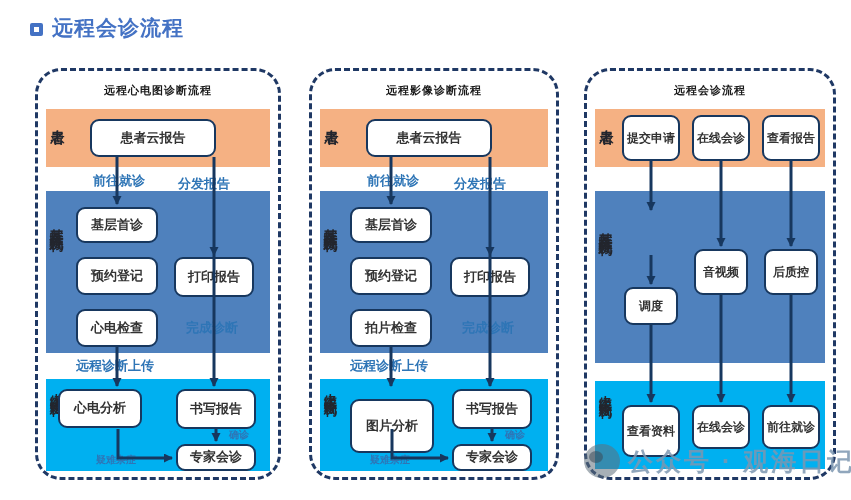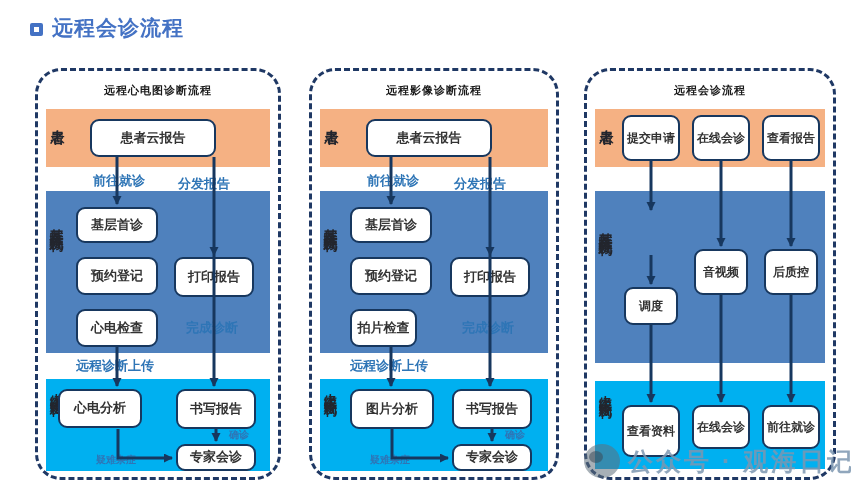--- a/index.html
+++ b/index.html
@@ -97,23 +97,23 @@
     <div class="band blue" style="top:120px;height:162px"></div>
     <div class="band cyan" style="top:308px;height:92px"></div>
 
     <div class="vlabel" style="left:13px;top:47px">患者</div>
     <div class="vlabel" style="left:12px;top:146px">基层医疗机构</div>
     <div class="vlabel" style="left:12px;top:312px;font-size:13px">上级医疗机构</div>
 
     <div class="node" style="left:54px;top:48px;width:126px;height:38px">患者云报告</div>
     <div class="node" style="left:38px;top:136px;width:82px;height:36px">基层首诊</div>
     <div class="node" style="left:38px;top:186px;width:82px;height:38px">预约登记</div>
-    <div class="node" style="left:38px;top:238px;width:67px;height:38px">拍片检查</div>
+    <div class="node" style="left:38px;top:238px;width:82px;height:38px">拍片检查</div>
     <div class="node" style="left:138px;top:186px;width:80px;height:40px">打印报告</div>
-    <div class="node" style="left:38px;top:318px;width:84px;height:40px">图片分析</div>
+    <div class="node" style="left:38px;top:328px;width:84px;height:54px">图片分析</div>
     <div class="node" style="left:140px;top:318px;width:80px;height:40px">书写报告</div>
     <div class="node" style="left:140px;top:373px;width:80px;height:27px">专家会诊</div>
 
     <div class="alabel" style="left:55px;top:101px">前往就诊</div>
     <div class="alabel" style="left:142px;top:104px">分发报告</div>
     <div class="alabel" style="left:150px;top:248px">完成诊断</div>
     <div class="alabel" style="left:38px;top:286px">远程诊断上传</div>
     <div class="alabel" style="left:193px;top:357px;font-size:10px">确诊</div>
     <div class="alabel" style="left:58px;top:382px;font-size:10px">疑难杂症</div>
 

